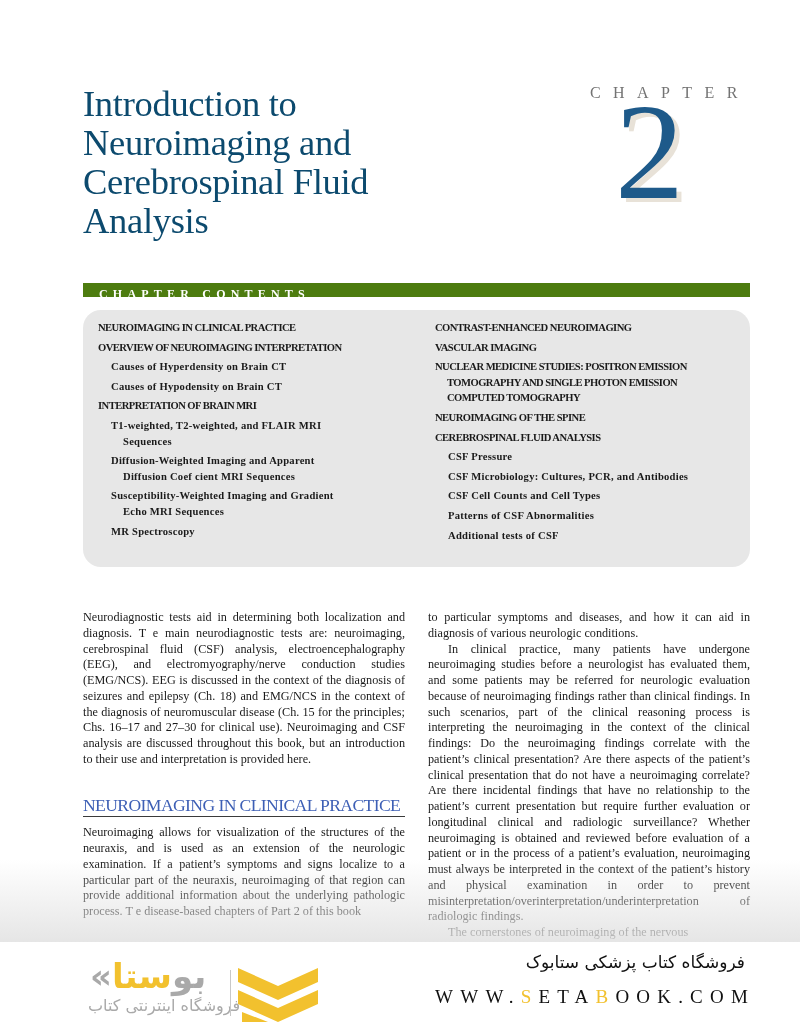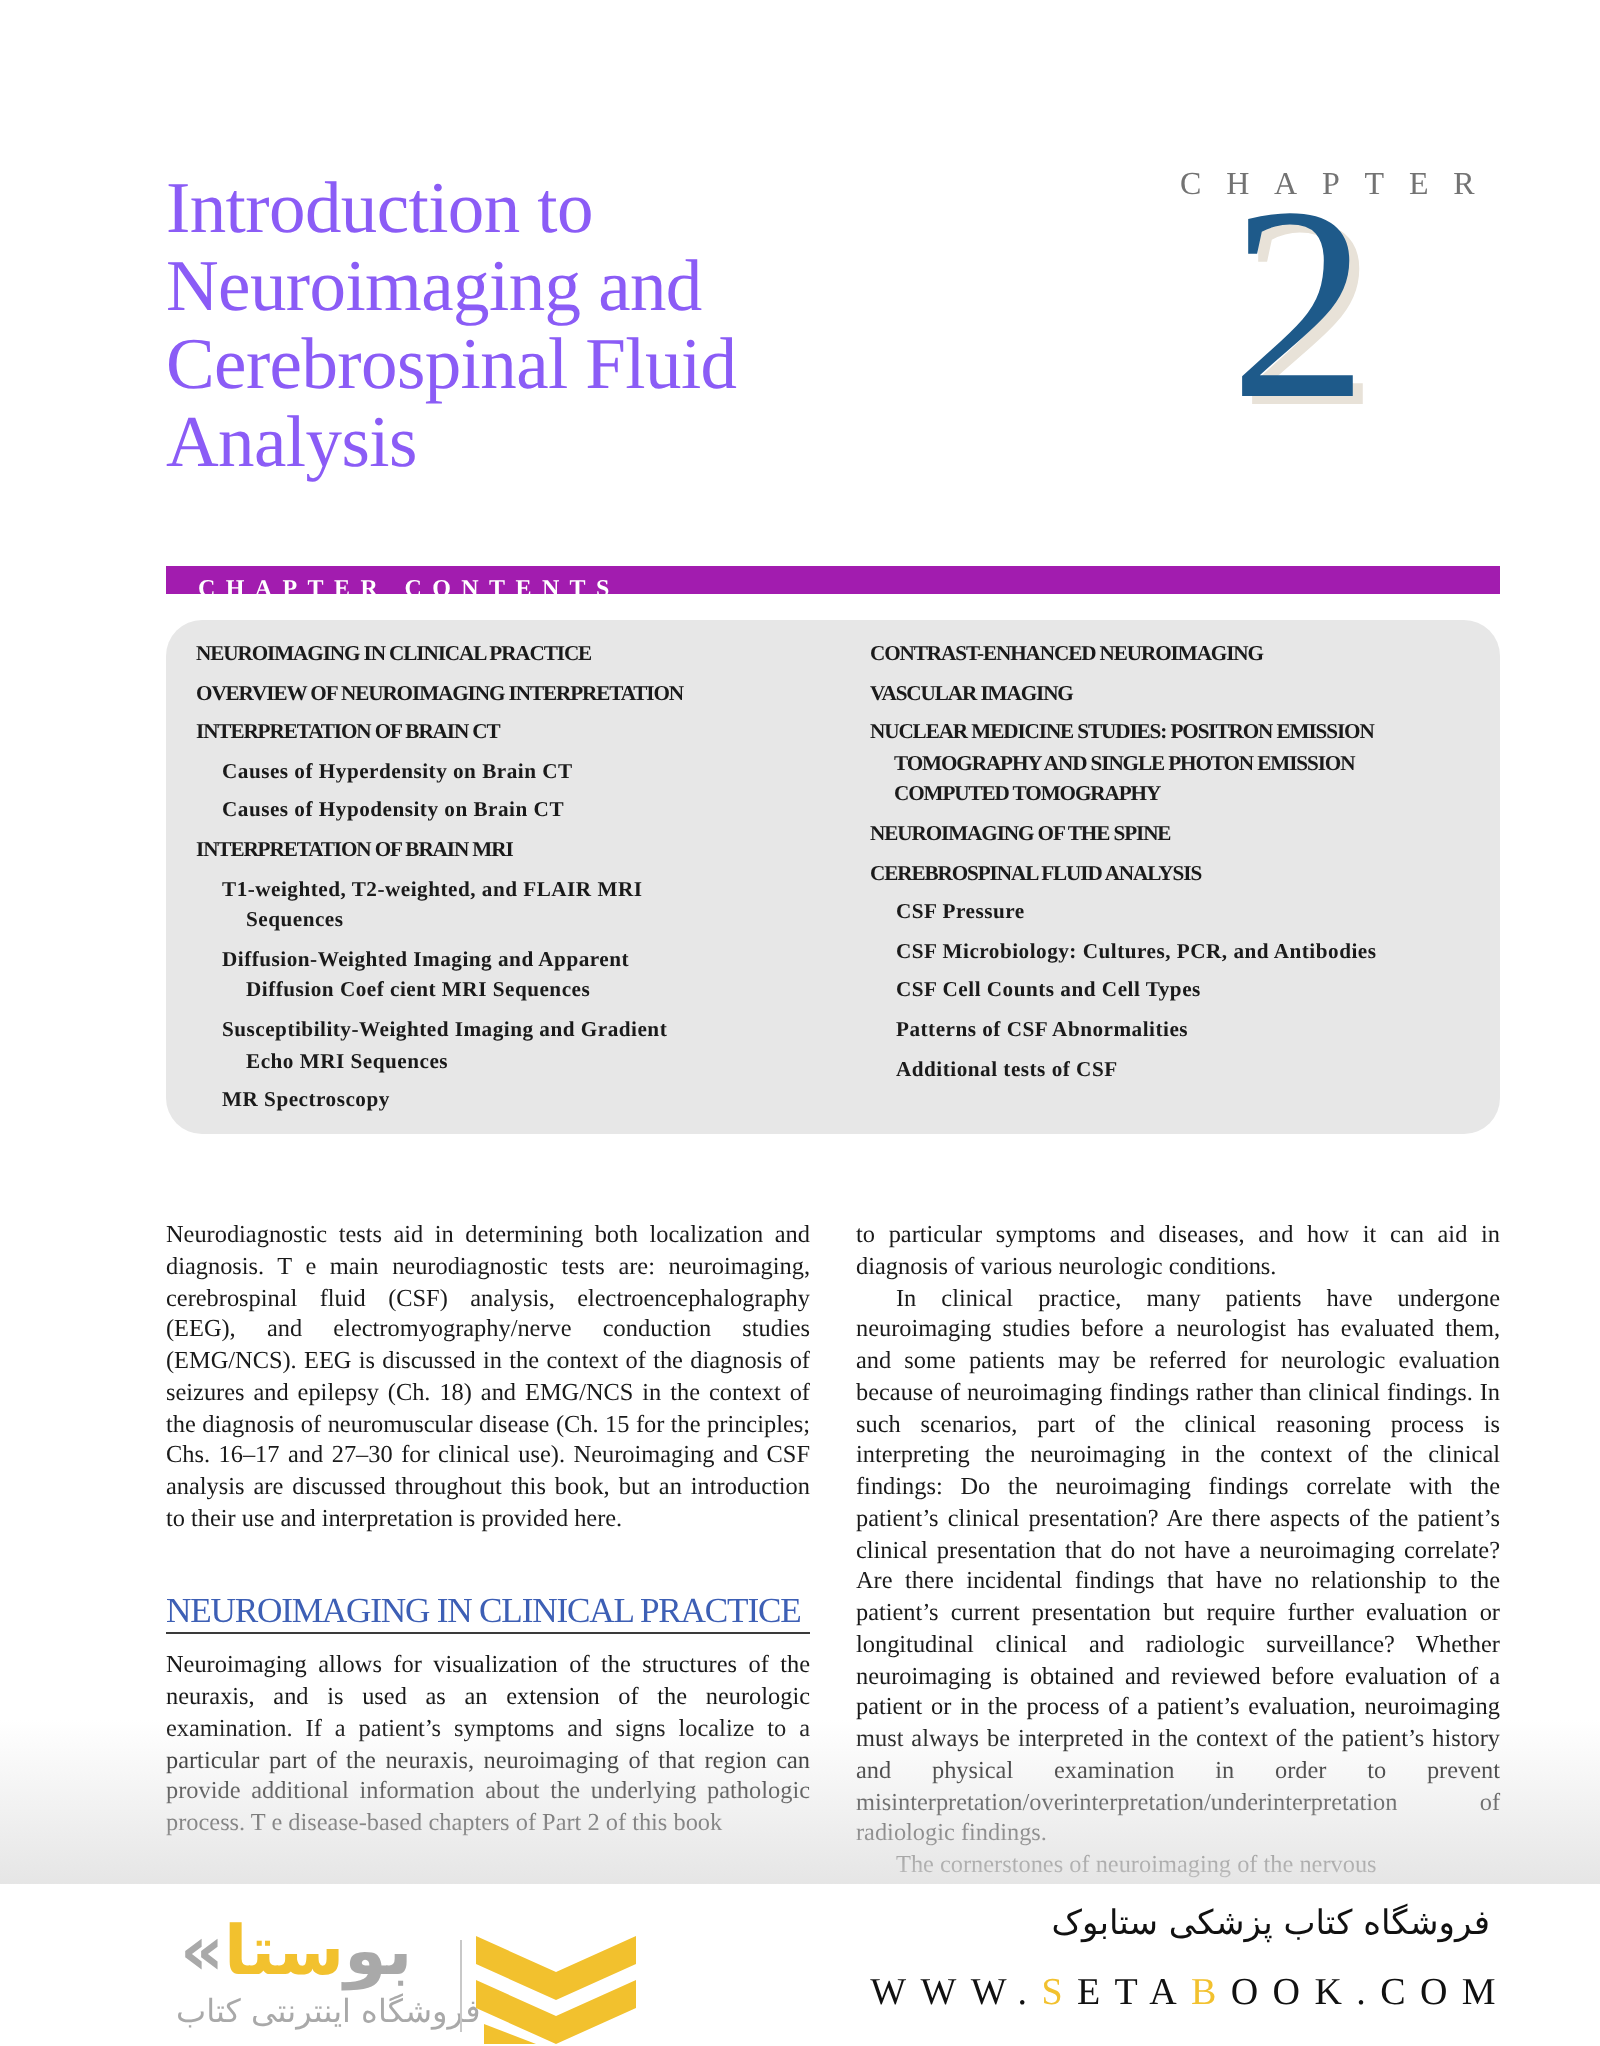--- a/index.html
+++ b/index.html
@@ -5,40 +5,40 @@
     html, body { margin: 0; padding: 0; }
     body {
       width: 800px; height: 1023px; overflow: hidden;
       background: #ffffff; position: relative;
       font-family: "Liberation Serif", "DejaVu Serif", serif;
       color: #1a1a1a;
     }
     .page-title {
       position: absolute; left: 83px; top: 84px; width: 420px;
       font-family: "Liberation Serif", serif;
-      font-size: 36.5px; line-height: 39px; color: #8b5cf6;
+      font-size: 36.5px; line-height: 39px; color: #0c4a6e;
       margin: 0; font-weight: normal; letter-spacing: -0.3px;
     }
     .page-title span { display: block; white-space: nowrap; }
     .chapter-label {
       position: absolute; left: 590px; top: 84px;
       font-family: "Liberation Serif", serif; font-size: 16px;
       letter-spacing: 12.4px; color: #737373;
     }
     .chapter-num-wrap { position: absolute; left: 615px; top: 92px; width: 90px; height: 120px; }
     .chapter-num {
       position: absolute; left: 0; top: 0;
       font-family: "Liberation Serif", serif; font-size: 138px; line-height: 120px;
       color: #1e5a8a;
     }
     .chapter-num.shadow { left: 5px; top: 4px; color: #e8e2d8; }
 
     .contents-bar {
       position: absolute; left: 83px; top: 283px; width: 667px; height: 14px;
-      background: #a21caf;
+      background: #4d7c0f;
     }
     .contents-bar-label {
       position: absolute; left: 16px; top: 4px;
       font-family: "Liberation Serif", serif; font-weight: bold;
       font-size: 12px; letter-spacing: 5.2px; color: #ffffff;
     }
     .contents-box {
       position: absolute; left: 83px; top: 310px; width: 667px; height: 257px;
       background: #e7e7e7; border-radius: 18px;
     }
@@ -122,21 +122,20 @@
 </div>
 
 <div class="contents-bar">
   <div class="contents-bar-label">CHAPTER CONTENTS</div>
 </div>
 
 <div class="contents-box">
   <div class="toc-col left">
     <div class="toc-item h1">NEUROIMAGING IN CLINICAL PRACTICE</div>
     <div class="toc-item h1">OVERVIEW OF NEUROIMAGING INTERPRETATION</div>
-    <div class="toc-item h1">INTERPRETATION OF BRAIN CT</div>
     <div class="toc-item h2">Causes of Hyperdensity on Brain CT</div>
     <div class="toc-item h2">Causes of Hypodensity on Brain CT</div>
     <div class="toc-item h1">INTERPRETATION OF BRAIN MRI</div>
     <div class="toc-item h2">
       <span>T1-weighted, T2-weighted, and FLAIR MRI</span>
       <span class="cont">Sequences</span>
     </div>
     <div class="toc-item h2">
       <span>Diffusion-Weighted Imaging and Apparent</span>
       <span class="cont">Diffusion Coef  cient MRI Sequences</span>

